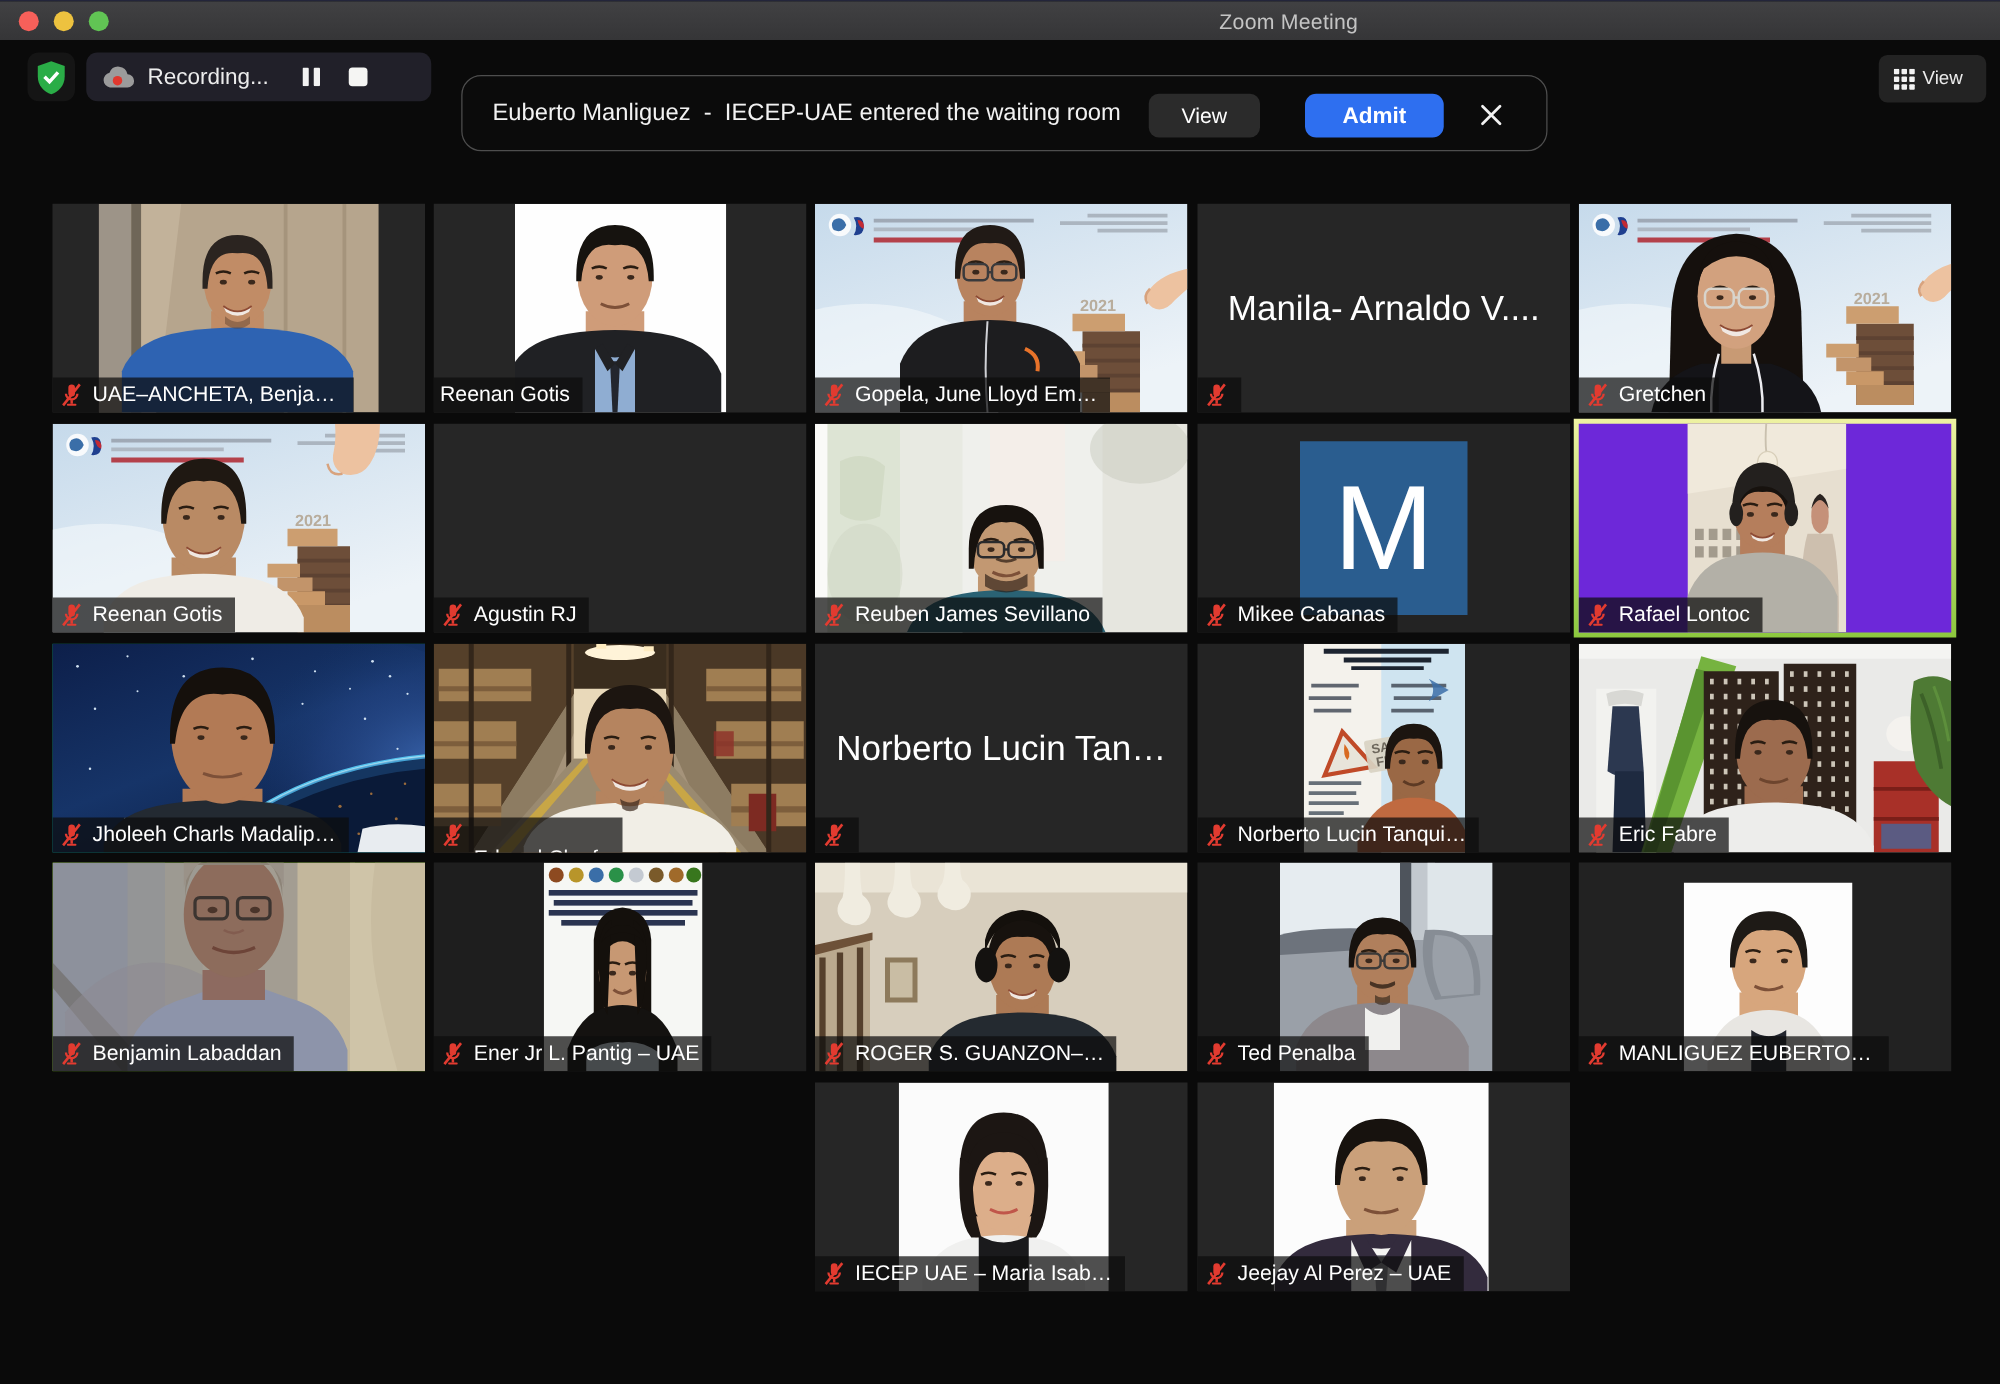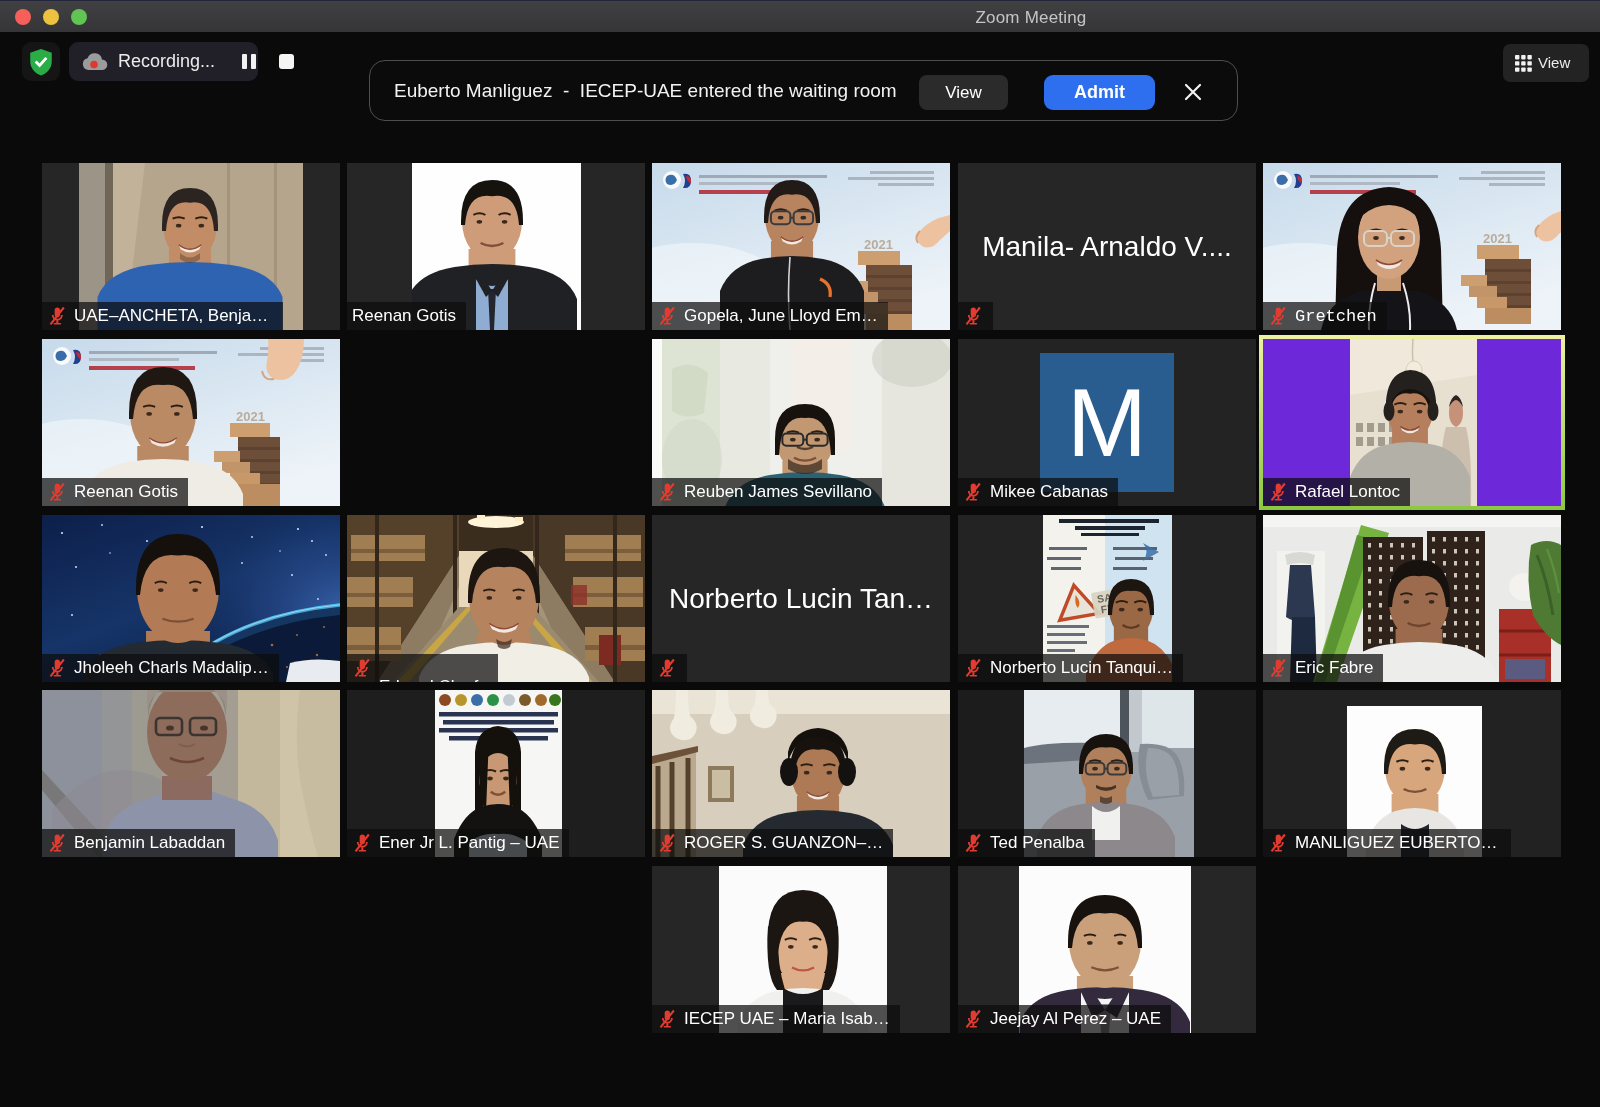--- a/index.html
+++ b/index.html
@@ -4,21 +4,21 @@
 <style>
 html,body{margin:0;padding:0;background:#0a0a0a;width:1600px;height:1107px;overflow:hidden;
   font-family:"Liberation Sans",sans-serif;}
 #stage{position:absolute;left:0;top:0;width:1600px;height:1107px;background:#0a0a0a;}
 #titlebar{position:absolute;left:0;top:0;width:1600px;height:32px;
   background:linear-gradient(#414143,#353537);border-top:1px solid #23253a;box-sizing:border-box;}
 #title{position:absolute;left:1031px;top:7px;transform:translateX(-50%);
   font-size:17px;color:#c4c4c4;letter-spacing:.2px;}
 .tl{position:absolute;top:8px;width:16px;height:16px;border-radius:50%;}
 #shieldbtn{position:absolute;left:22px;top:42px;width:38px;height:39px;border-radius:9px;background:#151515;}
-#recpill{position:absolute;left:69px;top:42px;width:189px;height:39px;border-radius:9px;background:#212029;}
+#recpill{position:absolute;left:69px;top:42px;width:276px;height:39px;border-radius:9px;background:#212029;}
 #recpill .rtxt{position:absolute;left:49px;top:9px;font-size:18px;color:#ececec;}
 #notif{position:absolute;left:369px;top:60px;width:869px;height:61px;border-radius:16px;
   background:#0b0b0b;border:1.5px solid #4e4e4e;box-sizing:border-box;}
 #notif .ntxt{position:absolute;left:24px;top:19px;font-size:19px;color:#f2f2f2;}
 #nview{position:absolute;left:549px;top:14px;width:89px;height:35px;border-radius:8px;background:#2b2b2b;
   color:#fff;font-size:17px;text-align:center;line-height:35px;}
 #nadmit{position:absolute;left:674px;top:14px;width:111px;height:35px;border-radius:9px;background:#2e6ff0;
   color:#fff;font-size:18px;font-weight:bold;text-align:center;line-height:35px;}
 #vbtn{position:absolute;left:1503px;top:44px;width:86px;height:38px;border-radius:7px;background:#232323;}
 #vbtn span{position:absolute;left:35px;top:10px;font-size:15px;color:#ececec;}
@@ -276,21 +276,21 @@
 </svg><div class="lbl" style="">
         <svg width="20" height="20" viewBox="0 0 24 24">
           <g fill="#e23b30">
             <rect x="9.2" y="1.8" width="6.4" height="11.6" rx="3.2"></rect>
             <path d="M5.8 10.8a6.6 6.6 0 0 0 13.2 0h-2.2a4.4 4.4 0 0 1-8.8 0z"></path>
             <rect x="11.2" y="17" width="2.4" height="3.4"></rect>
             <rect x="7.8" y="20.4" width="9.2" height="1.9" rx="0.9"></rect>
           </g>
           <path d="M4.2 22 L20.2 1.8" stroke="#e23b30" stroke-width="2.5"></path>
         </svg>
-        <span style="margin-left:7px;font-size:17px;font-family:Liberation Mono, monospace;">Gretchen</span>
+        <span style="margin-left:7px;font-size:17px;">Gretchen</span>
       </div></div>
 <div class="tile" style="left:42px;top:339px;background:#262626;"><svg width="298" height="167" viewBox="0 0 298 167">
         <defs>
           <linearGradient id="sky6" x1="0" y1="0" x2="0.55" y2="1">
 <stop offset="0" stop-color="#c6daeb"></stop>
             <stop offset="1" stop-color="#edf3f8"></stop>
           </linearGradient>
         </defs>
 <rect width="298" height="167" fill="url(#sky6)"></rect>
 <ellipse cx="40" cy="150" rx="110" ry="70" fill="#f6fafc" opacity="0.55"></ellipse>
@@ -339,20 +339,34 @@
           <g fill="#e23b30">
             <rect x="9.2" y="1.8" width="6.4" height="11.6" rx="3.2"></rect>
             <path d="M5.8 10.8a6.6 6.6 0 0 0 13.2 0h-2.2a4.4 4.4 0 0 1-8.8 0z"></path>
             <rect x="11.2" y="17" width="2.4" height="3.4"></rect>
             <rect x="7.8" y="20.4" width="9.2" height="1.9" rx="0.9"></rect>
           </g>
           <path d="M4.2 22 L20.2 1.8" stroke="#e23b30" stroke-width="2.5"></path>
         </svg>
         <span style="margin-left:7px;font-size:17px;">Reenan Gotis</span>
       </div></div>
+<div class="tile" style="left:347px;top:339px;background:#262626;">
+      <div class="lbl" style="">
+        <svg width="20" height="20" viewBox="0 0 24 24">
+          <g fill="#e23b30">
+            <rect x="9.2" y="1.8" width="6.4" height="11.6" rx="3.2"></rect>
+            <path d="M5.8 10.8a6.6 6.6 0 0 0 13.2 0h-2.2a4.4 4.4 0 0 1-8.8 0z"></path>
+            <rect x="11.2" y="17" width="2.4" height="3.4"></rect>
+            <rect x="7.8" y="20.4" width="9.2" height="1.9" rx="0.9"></rect>
+          </g>
+          <path d="M4.2 22 L20.2 1.8" stroke="#e23b30" stroke-width="2.5"></path>
+        </svg>
+        <span style="margin-left:7px;font-size:17px;">Agustin RJ</span>
+      </div>
+    </div>
 <div class="tile" style="left:652px;top:339px;background:#262626;"><svg width="298" height="167" viewBox="0 0 298 167">
         <rect width="298" height="167" fill="#eff0ec"></rect>
 <rect x="0" y="0" width="10" height="167" fill="#fafaf8"></rect>
 <path d="M10 0 h58 v167 h-58 z" fill="#dde4d4"></path>
 <path d="M20 30 q20 -10 36 4 l-4 40 q-18 8 -32 -2 z" fill="#cfd8c2" opacity="0.8"></path>
 <path d="M68 0 h50 v167 h-50 z" fill="#e8eae2"></path>
 <path d="M140 0 h60 v110 h-60 z" fill="#f6ede8" opacity="0.7"></path>
 <path d="M230 0 h68 v167 h-68 z" fill="#e6e6df"></path>
 <ellipse cx="260" cy="20" rx="40" ry="28" fill="#c8cabe" opacity="0.5"></ellipse>
 <ellipse cx="40" cy="120" rx="30" ry="40" fill="#cfd6c4" opacity="0.5"></ellipse>

